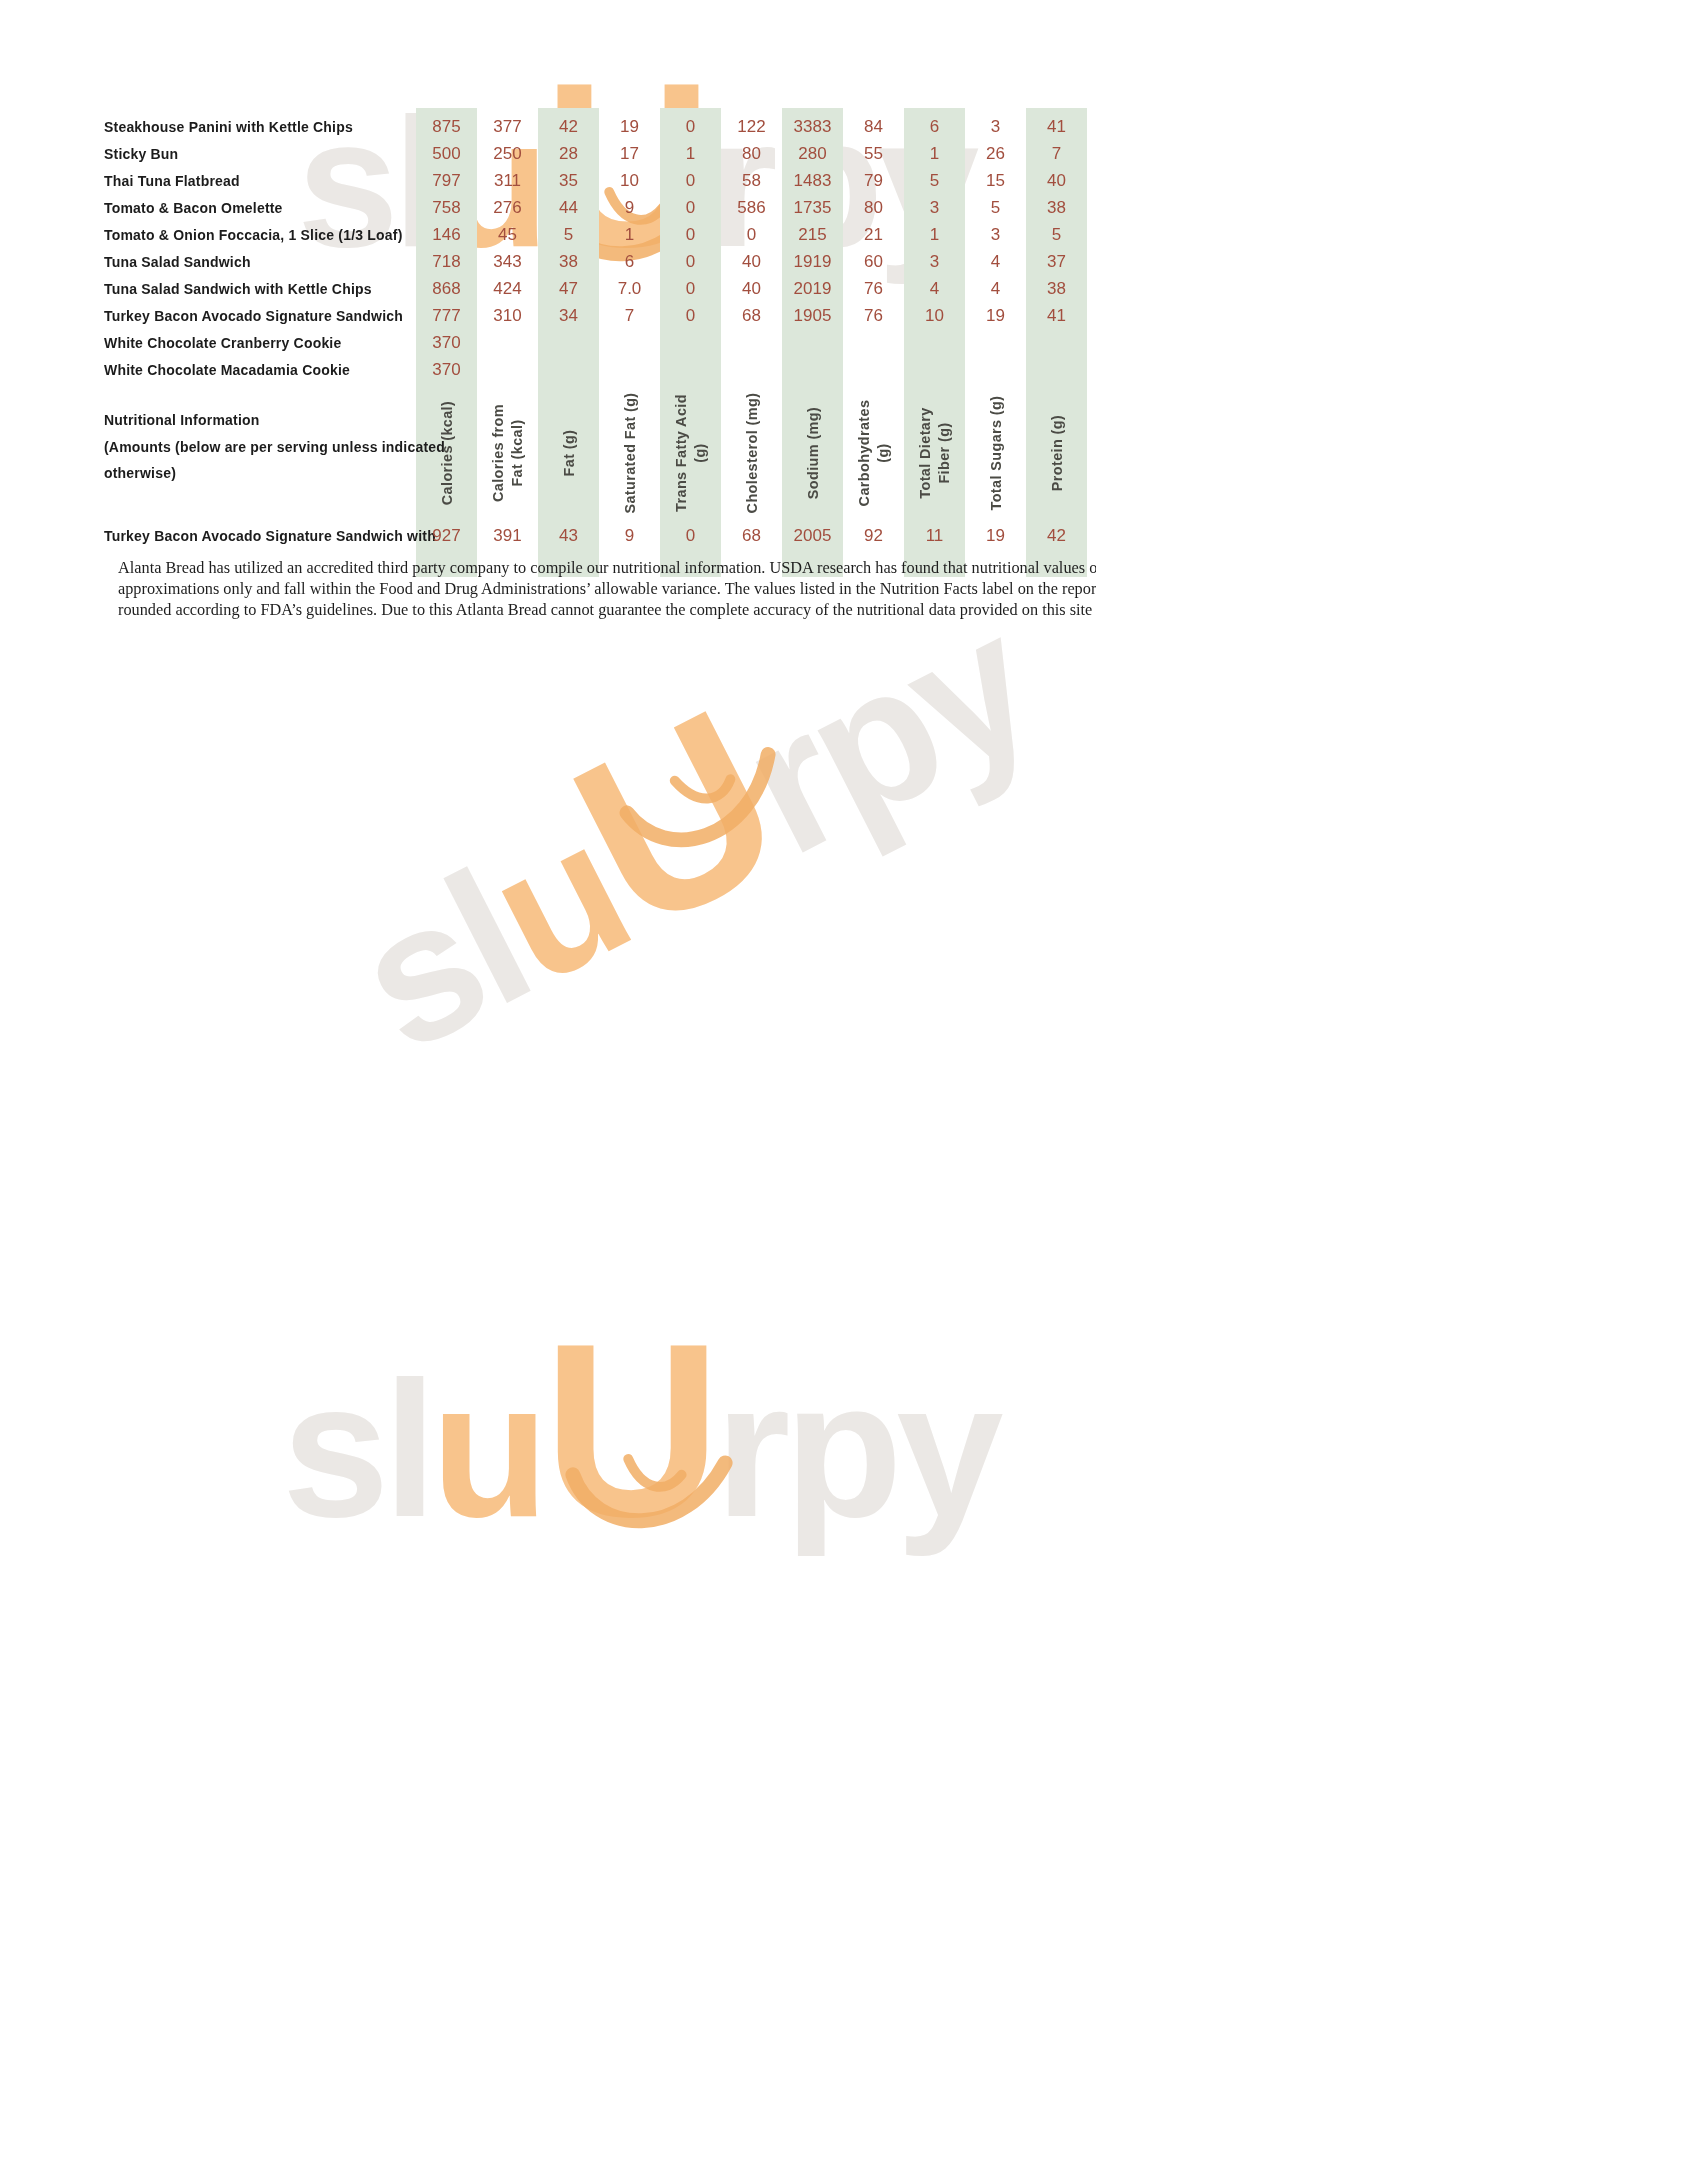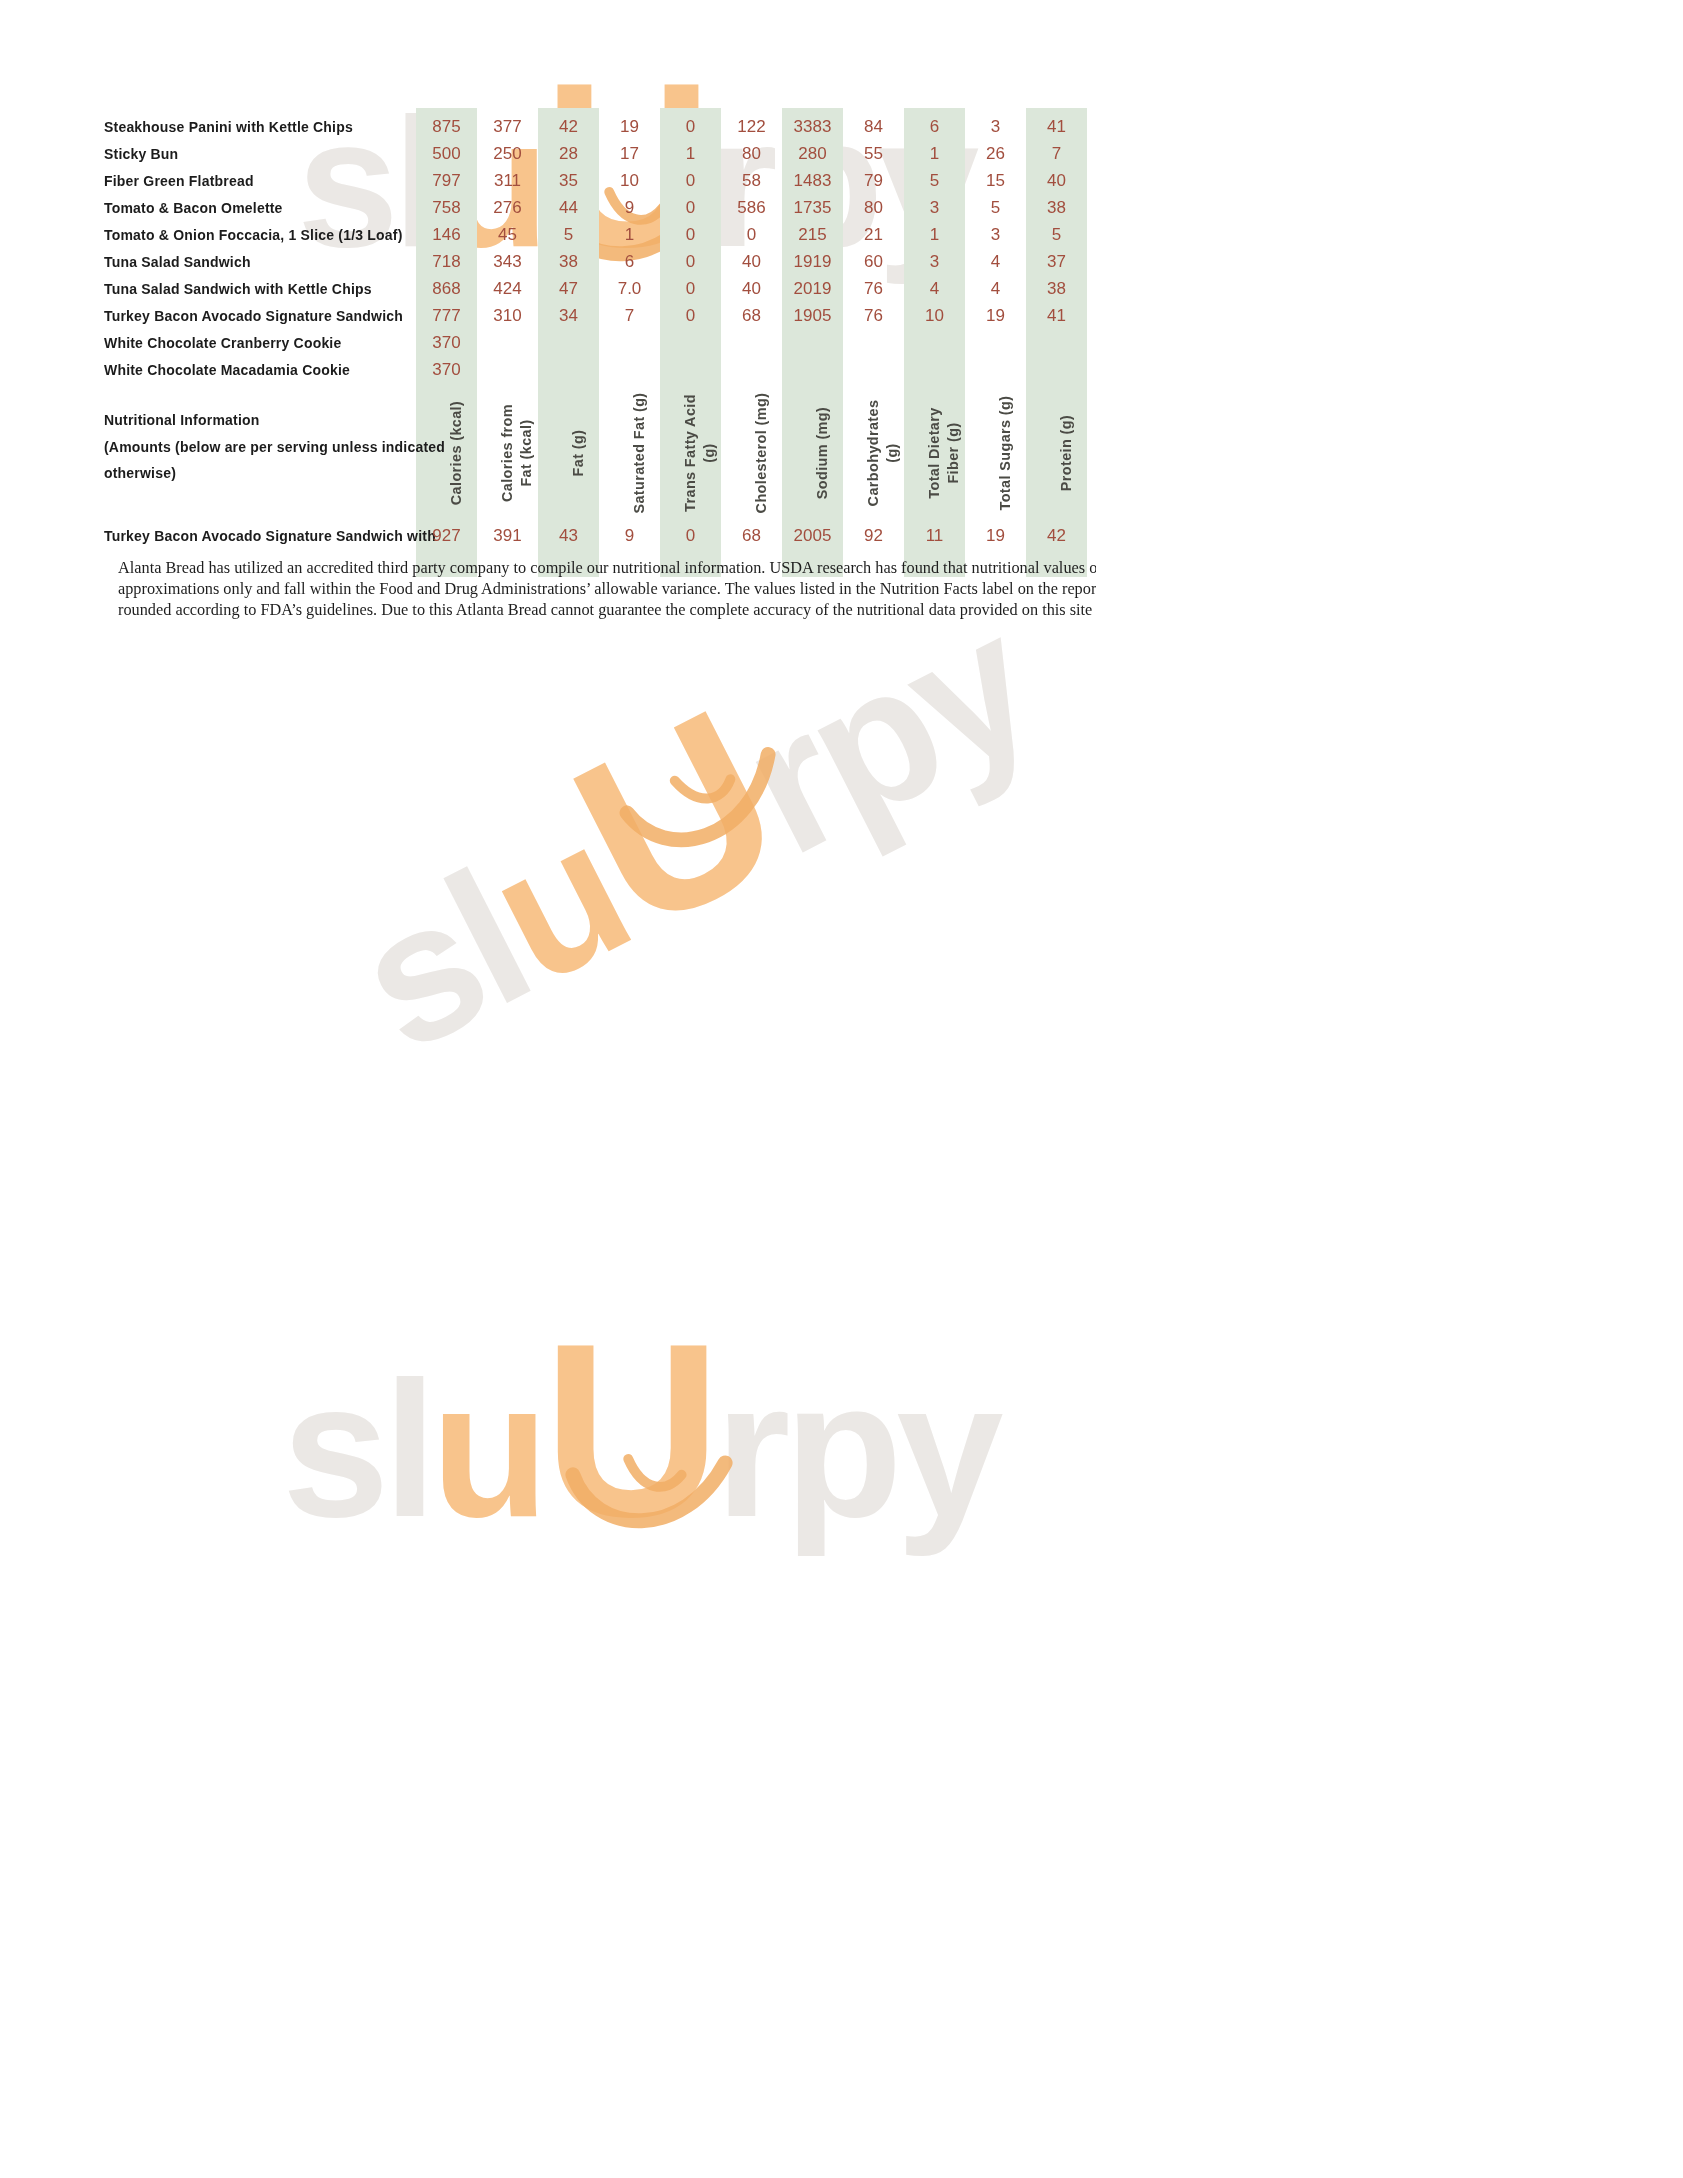--- a/index.html
+++ b/index.html
@@ -31,21 +31,21 @@
   
   .content { position:absolute; left:104px; top:113px; z-index:1; }
   .table-wrap { position:relative; }
   #stripes { position:absolute; left:312px; top:-5px; height:469px; display:flex; z-index:0; }
   .stripe { width:61px; height:100%; }
   .stripe.shaded { background:var(--stripe-color); }
   .rows, .header-band { position:relative; z-index:1; }
   .row { display:flex; height:27px; align-items:center; }
   .row-label { width:312px; font-size:14px; font-weight:600; color:var(--ink); white-space:nowrap; letter-spacing:0.2px; }
   .cell { width:61px; text-align:center; font-size:17px; color:var(--value-color); }
-  .header-band { display:flex; height:139px;justify-content:space-between; }
+  .header-band { display:flex; height:139px; }
   .header-left { width:312px; padding-top:24px; font-size:14px; font-weight:600; color:var(--ink); line-height:1.9; white-space:nowrap; letter-spacing:0.2px; }
   .hcell { width:61px; position:relative; }
   .vlabel { position:absolute; left:50%; top:50%; width:141px; transform:translate(-50%,-50%) rotate(-90deg); text-align:center; font-size:14.4px; font-weight:600; color:var(--header-text); line-height:1.3; letter-spacing:0.4px; }
 
   
   .disclaimer { position:relative; z-index:1; margin:8px 0 0 14px; width:978px; overflow:hidden; font-family:"Liberation Serif", serif; font-size:16.3px; line-height:21px; color:#1e1e1e; }
   .dline { white-space:nowrap; }
 </style>
 </head>
 <body>
@@ -106,21 +106,21 @@
           <div class="cell">17</div>
           <div class="cell">1</div>
           <div class="cell">80</div>
           <div class="cell">280</div>
           <div class="cell">55</div>
           <div class="cell">1</div>
           <div class="cell">26</div>
           <div class="cell">7</div>
         </div>
         <div class="row">
-          <div class="row-label">Fiber Green Flatbread</div>
+          <div class="row-label">Thai Tuna Flatbread</div>
           <div class="cell">797</div>
           <div class="cell">311</div>
           <div class="cell">35</div>
           <div class="cell">10</div>
           <div class="cell">0</div>
           <div class="cell">58</div>
           <div class="cell">1483</div>
           <div class="cell">79</div>
           <div class="cell">5</div>
           <div class="cell">15</div>

